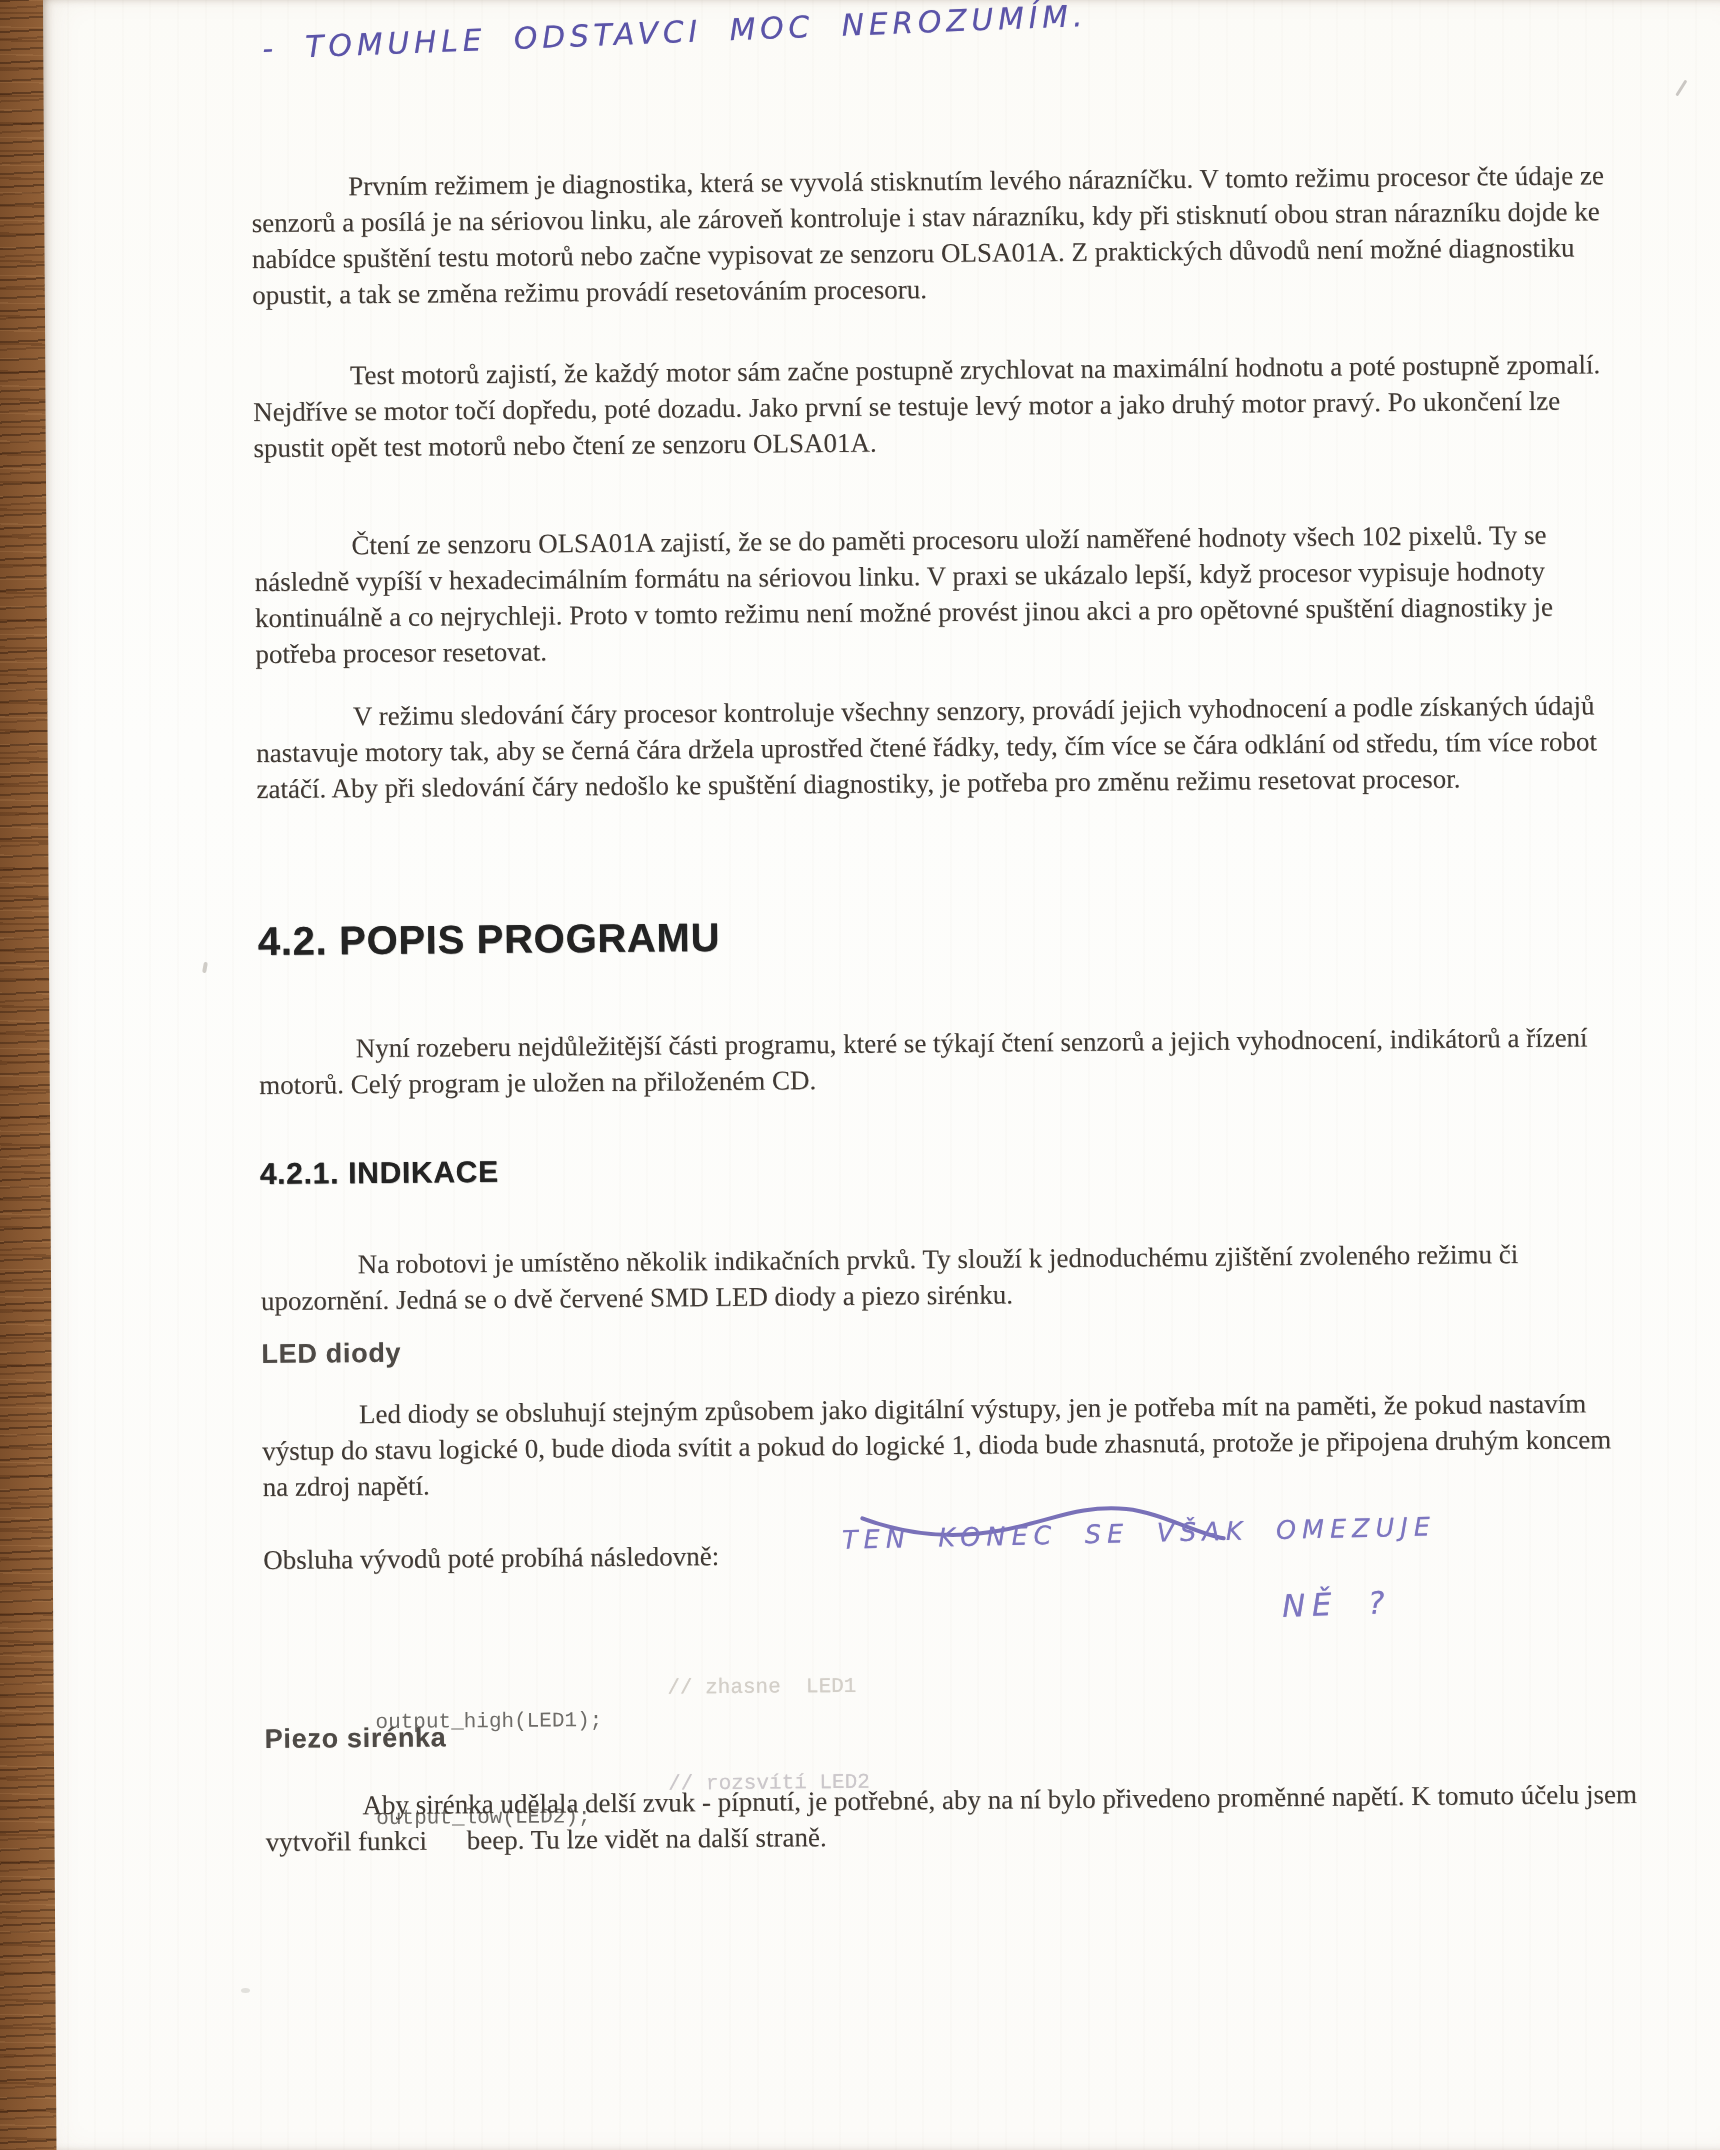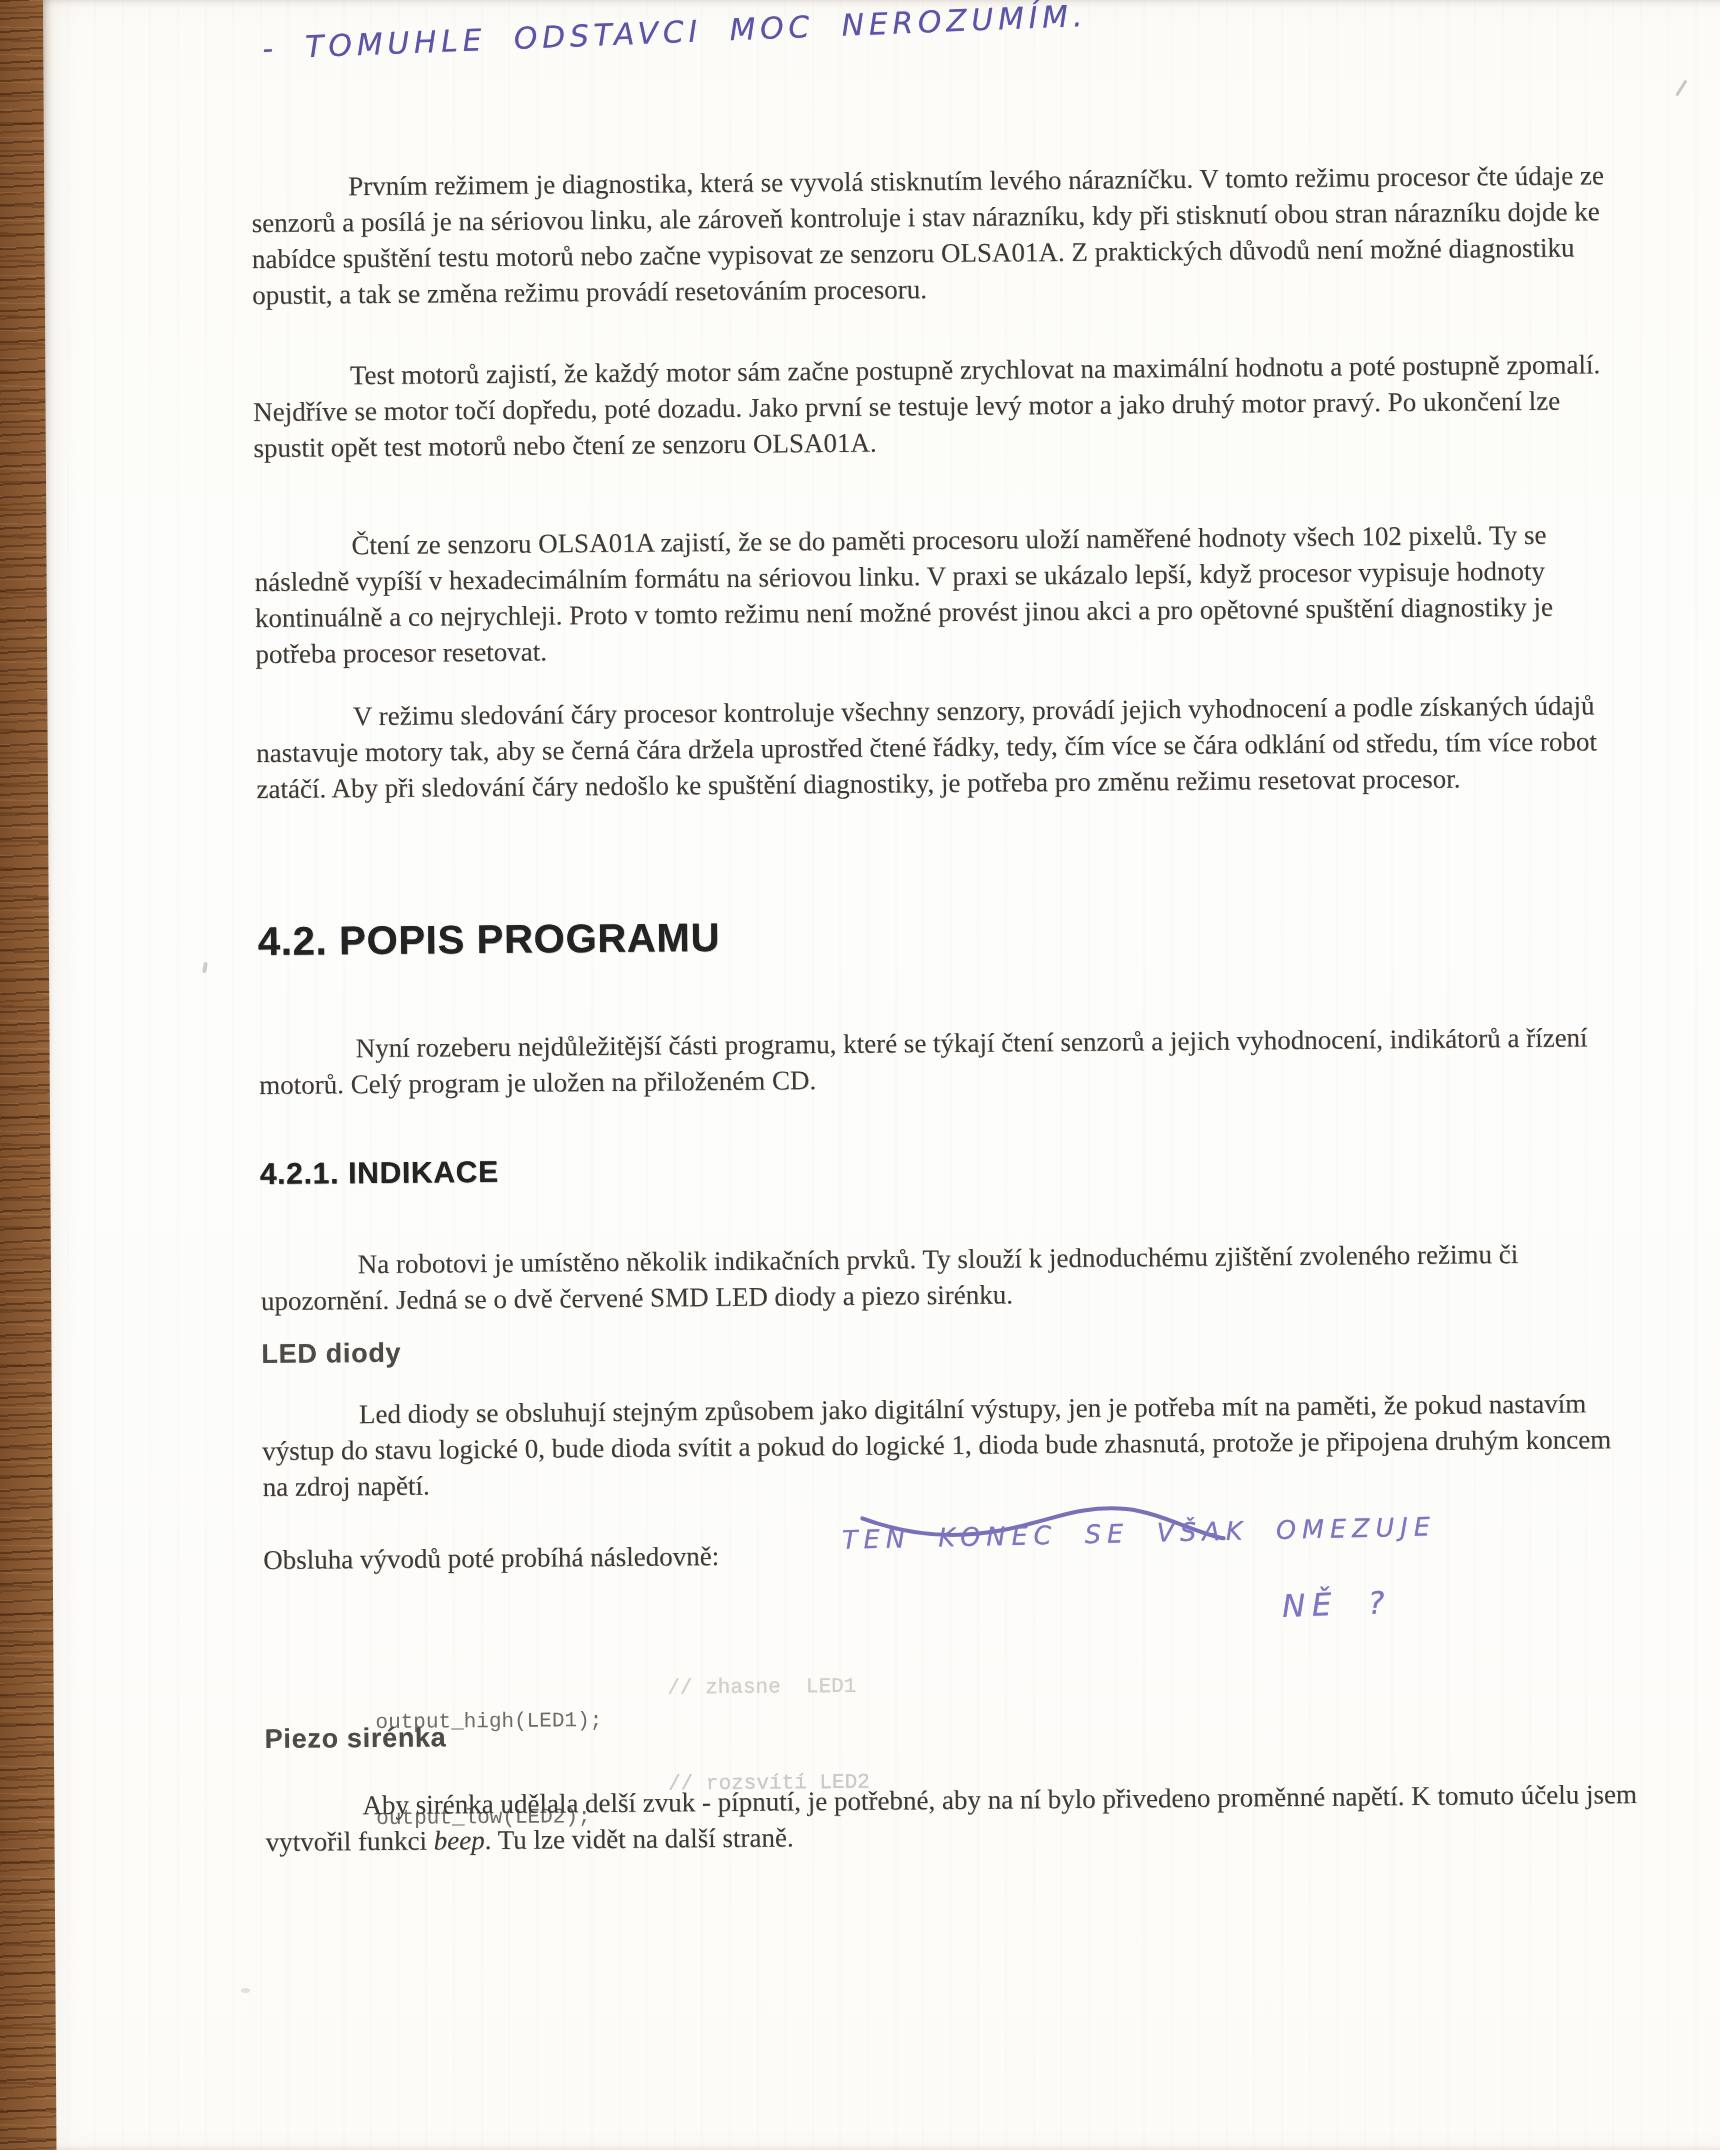--- a/index.html
+++ b/index.html
@@ -54,21 +54,21 @@
 
   .code-block{
     position:absolute;left:230px;width:941px;
     font-family:"Liberation Mono","DejaVu Sans Mono",monospace;
     font-size:21px;line-height:32px;color:#6e6c68;white-space:pre;
   }
   .code-row{position:relative;height:32px;}
   .code-comment{position:absolute;left:393px;top:0;color:#d3cfc8;text-shadow:0 0 0.7px rgba(210,205,200,.8);}
   .code-comment.c2{color:#cbc7cb;}
 
-  .italic{font-style:italic;}
+  .italic{margin-left:33px;}
 
   
   .ink{
     font-family:"DejaVu Sans",sans-serif;font-style:italic;
     color:#5b54a8;letter-spacing:4.7px;word-spacing:13.4px;
     text-shadow:0 0 0.7px rgba(91,84,168,.55);
     white-space:nowrap;position:absolute;
   }
   .note-top{left:224px;top:31px;font-size:30px;transform:rotate(-2.3deg);transform-origin:0 100%;}
   .note-mid-a{left:803px;top:1518px;font-size:25.5px;color:#7d76c0;transform:rotate(-1.3deg);letter-spacing:6px;}

